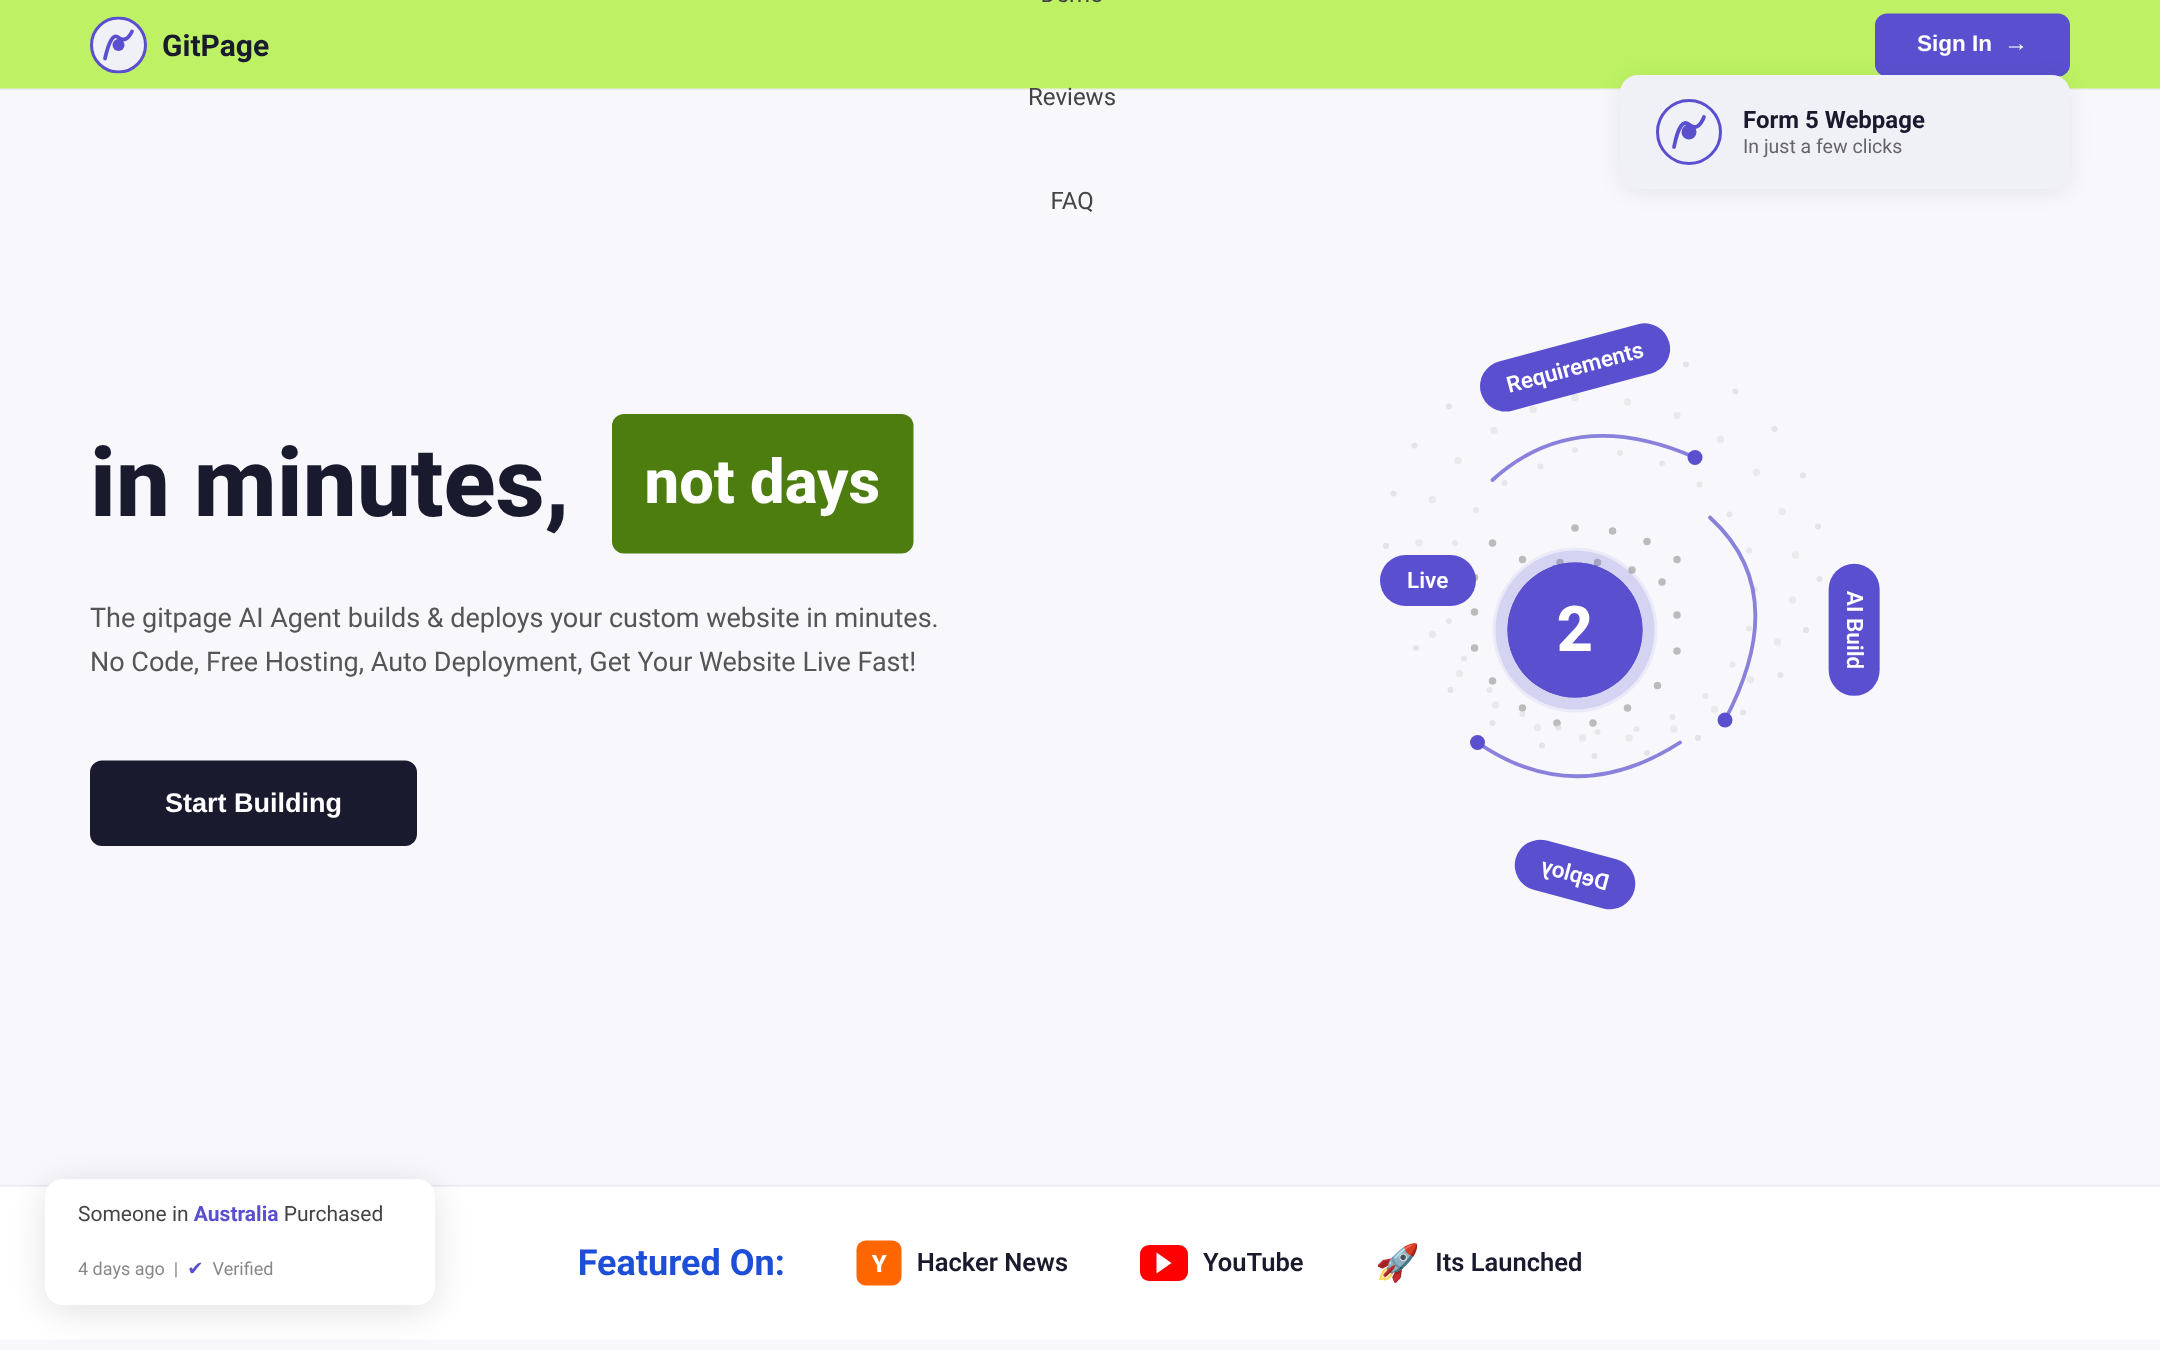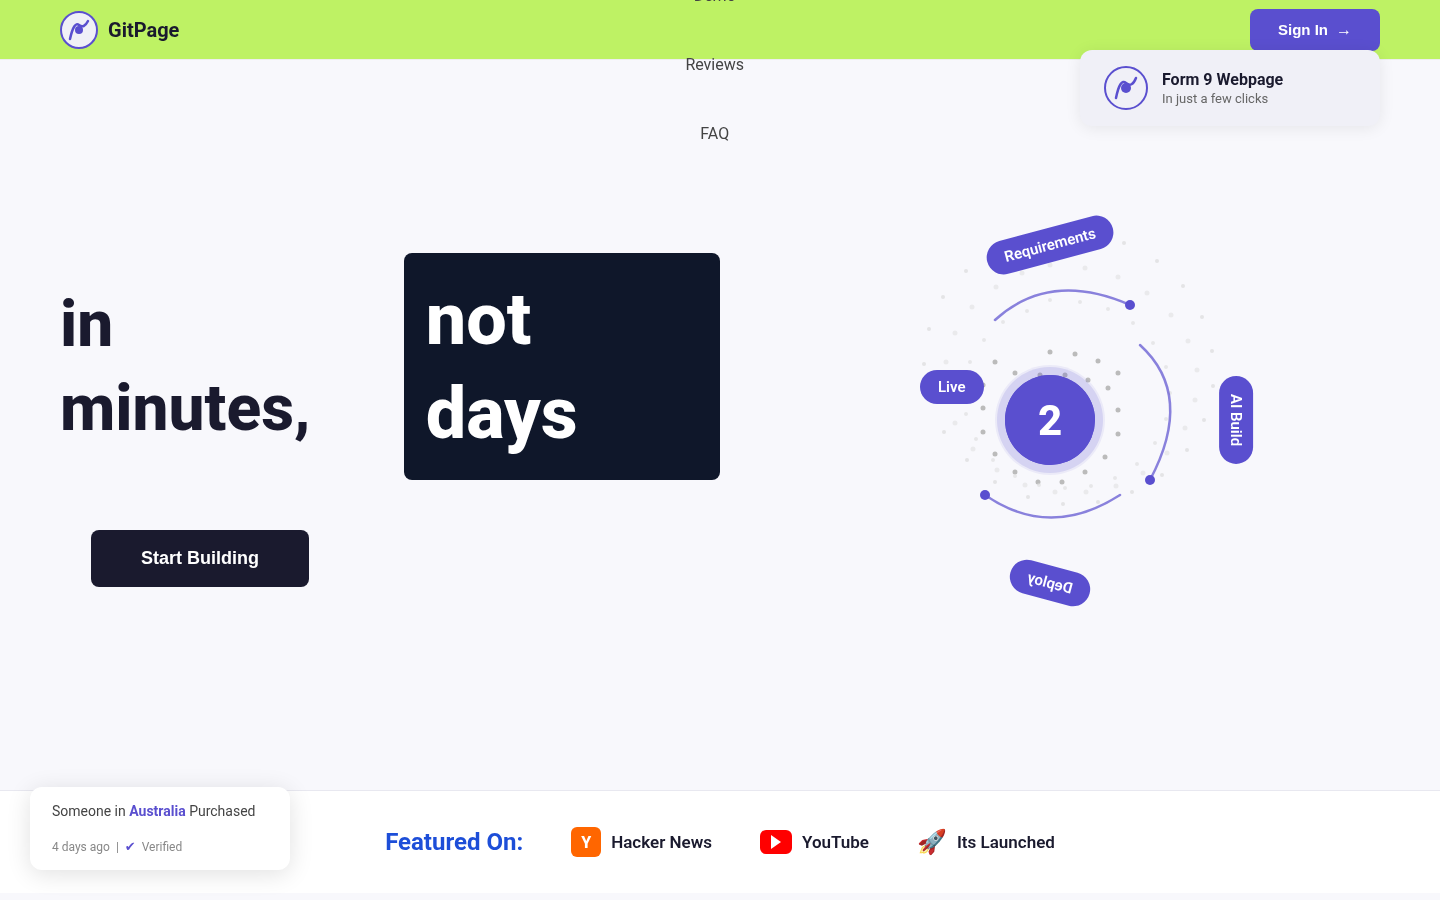--- a/index.html
+++ b/index.html
@@ -119,45 +119,44 @@
     .hero-title-line2 {
       font-size: 64px;
       font-weight: 800;
       line-height: 1.3;
       color: #1a1a2e;
       display: flex;
       align-items: center;
       gap: 28px;
     }
     .highlight-box {
-      background: #0f172a;
+      background: #4d7c0f;
       color: #fff;
       padding: 20px 22px;
       border-radius: 8px;
-      font-size: 72px;
+      font-size: 41px;
       font-weight: 800;
     }
     .hero-desc {
       margin-top: 30px;
       font-size: 18px;
       color: #555;
       line-height: 1.6;
       max-width: 580px;
     }
     .hero-cta {
       margin-top: 50px;
       background: #1a1a2e;
       color: #fff;
       border: none;
       padding: 18px 50px;
       border-radius: 8px;
       font-size: 18px;
       font-weight: 600;
       cursor: pointer;
-      margin-left: 31px;
     }
 
     
     .hero-diagram {
       flex: 1;
       display: flex;
       justify-content: center;
       align-items: center;
       position: relative;
       min-height: 500px;
@@ -357,31 +356,32 @@
   </button>
 </nav>
 
 <div class="tooltip-popup">
   <svg class="tooltip-logo" viewBox="0 0 44 44" fill="none" xmlns="http://www.w3.org/2000/svg">
     <circle cx="22" cy="22" r="21" stroke="#5a4fcf" stroke-width="2" fill="#f0f0f7"></circle>
     <path d="M12 32 Q16 12 22 17 Q28 22 32 12" stroke="#5a4fcf" stroke-width="2.5" fill="none" stroke-linecap="round"></path>
     <circle cx="22" cy="22" r="5" fill="#5a4fcf"></circle>
   </svg>
   <div>
-    <div class="tooltip-text-title">Form 9 Webpage</div>
+    <div class="tooltip-text-title">Form 5 Webpage</div>
     <div class="tooltip-text-sub">In just a few clicks</div>
   </div>
 </div>
 
 <section class="hero">
   <div class="hero-content">
     <div class="hero-title-line2">
       <span>in minutes,</span>
       <span class="highlight-box">not days</span>
     </div>
+    <p class="hero-desc">The gitpage AI Agent builds &amp; deploys your custom website in minutes. No Code, Free Hosting, Auto Deployment, Get Your Website Live Fast!</p>
     <button class="hero-cta">Start Building</button>
   </div>
 
   <div class="hero-diagram">
     <div class="diagram-container">
 
       <svg class="diagram-svg" viewBox="0 0 420 420" xmlns="http://www.w3.org/2000/svg">
 
         <g id="dot-rings" fill="#ccc" opacity="0.7">
 

